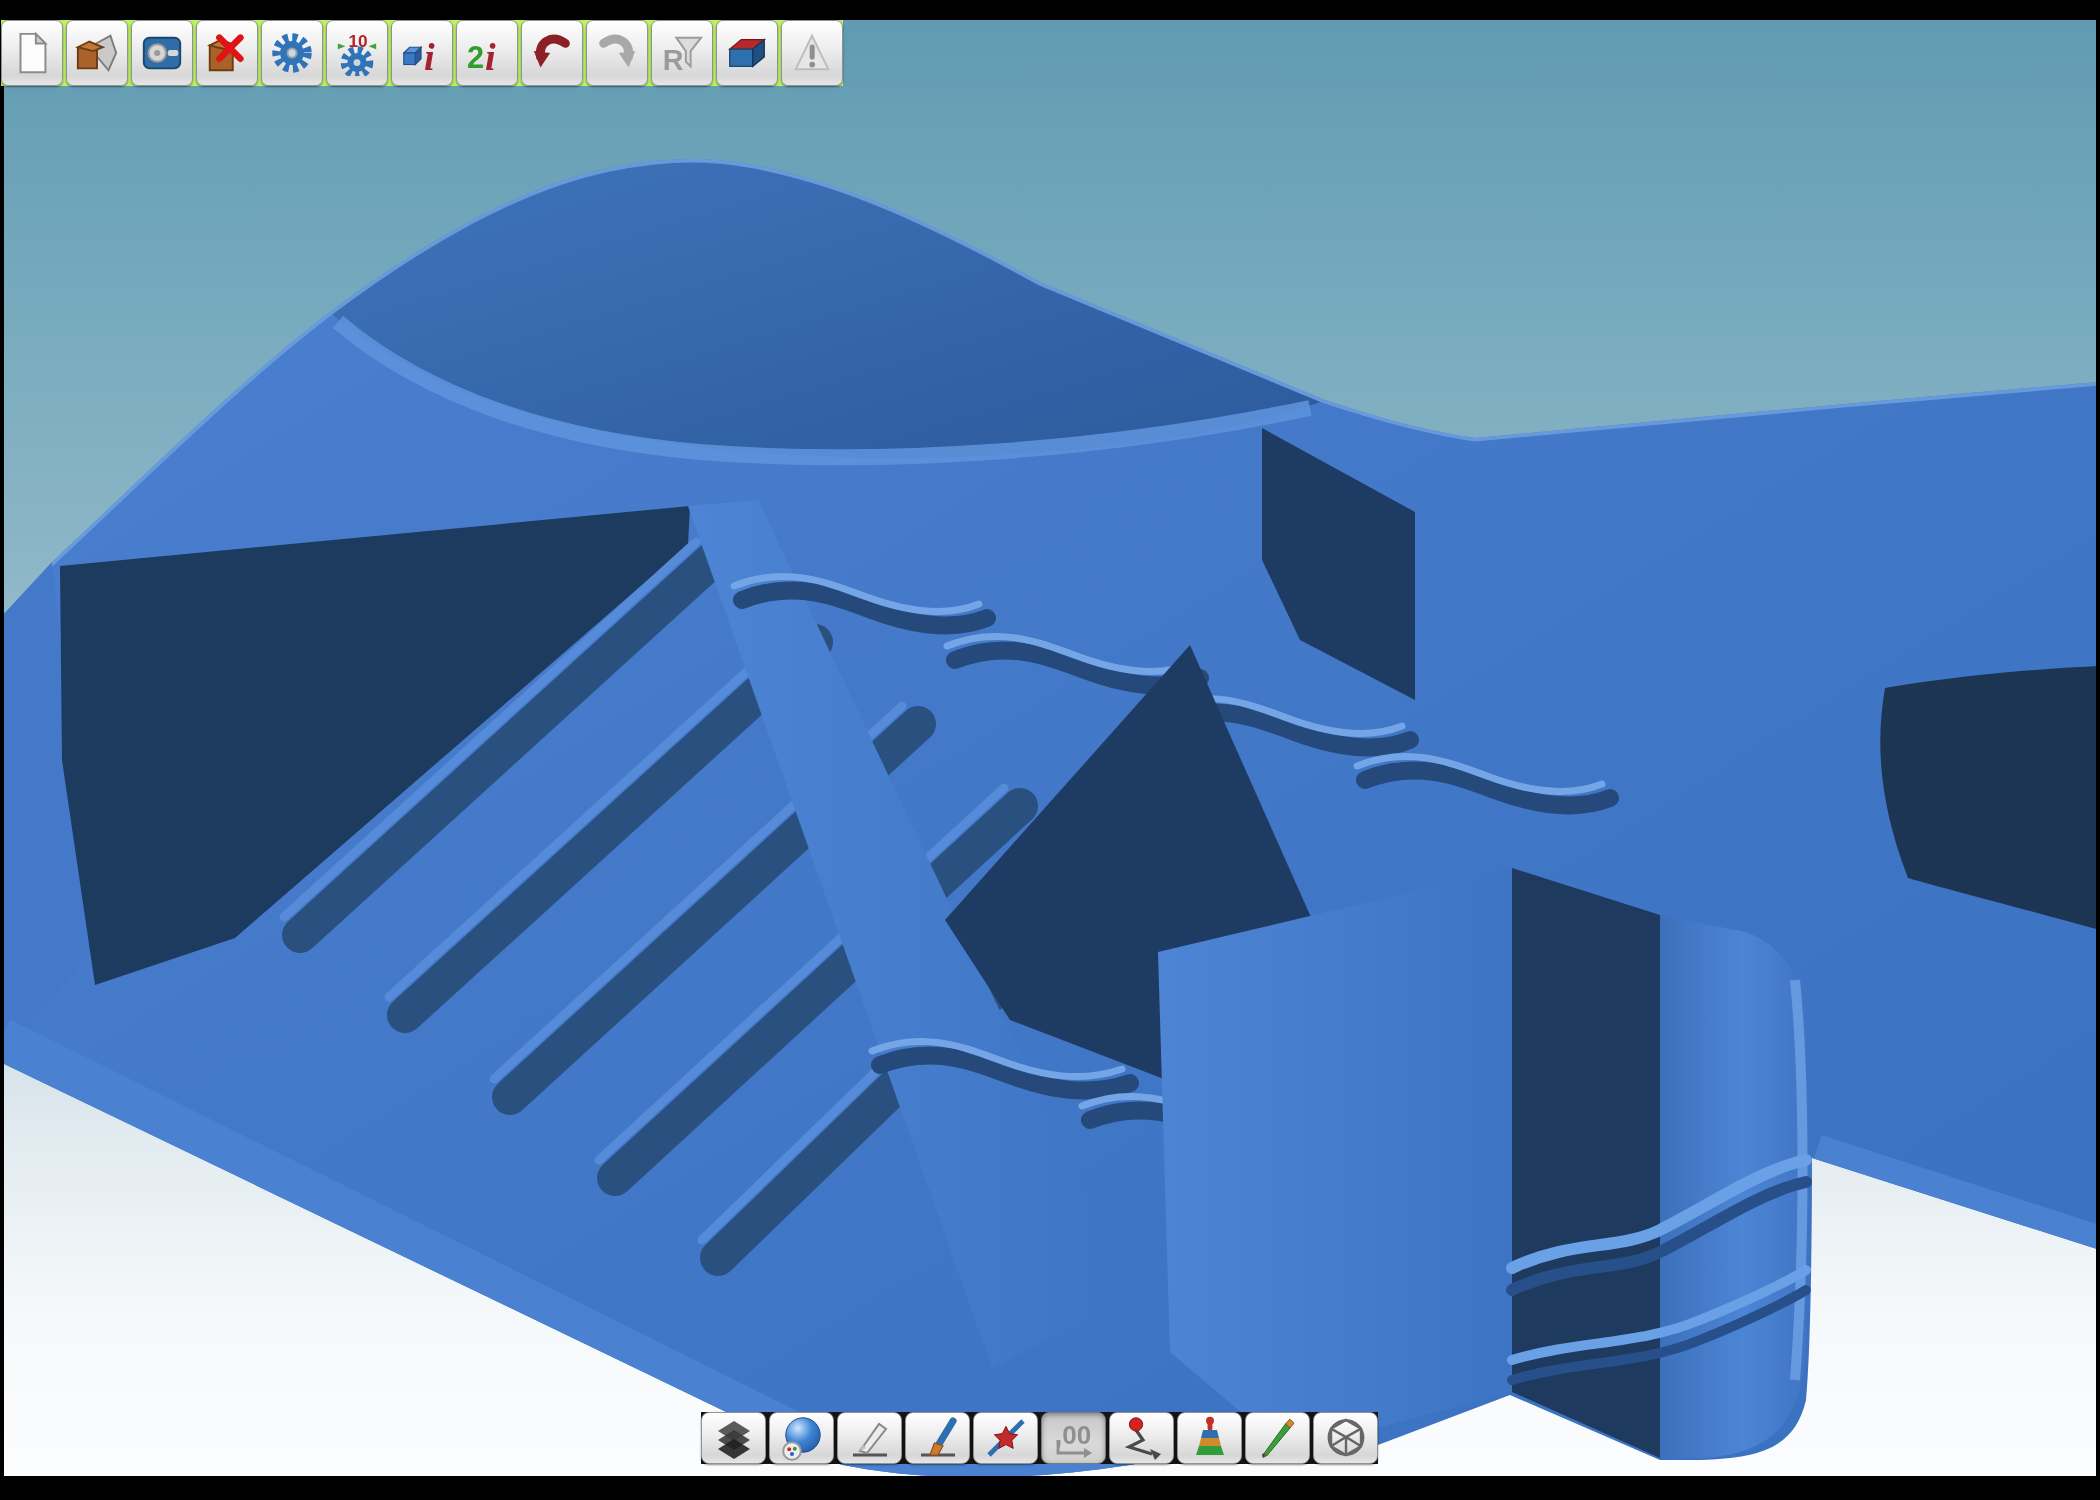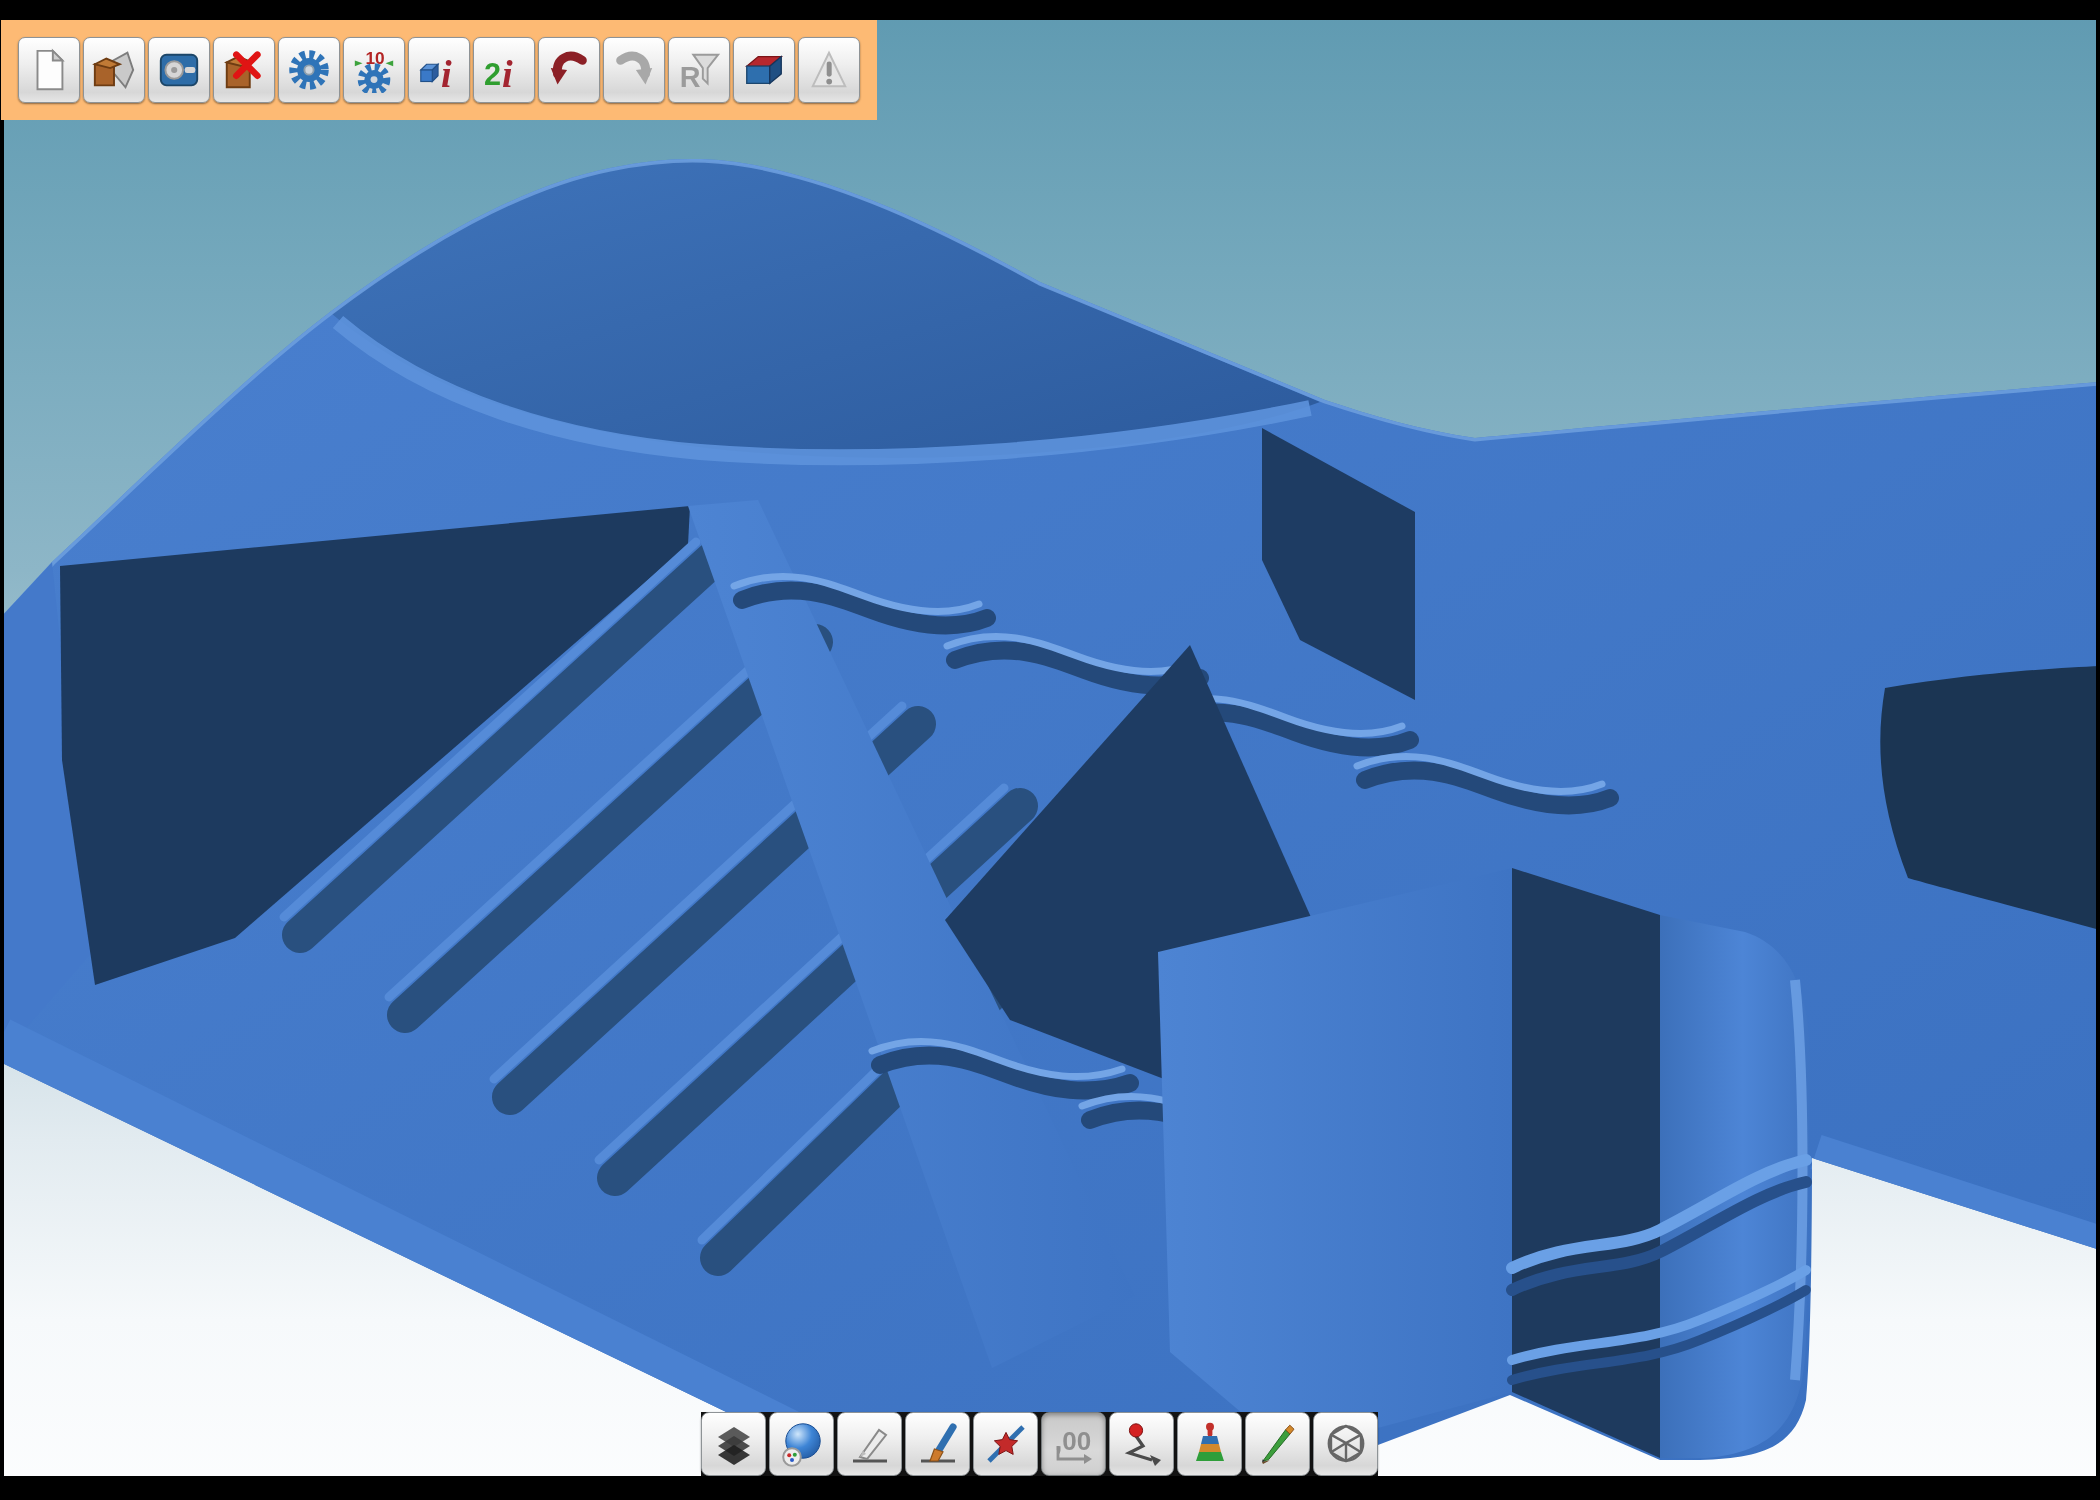--- a/index.html
+++ b/index.html
@@ -11,31 +11,31 @@
   .bar{position:absolute;left:0;width:2100px;background:#000;z-index:40;}
   #top-bar{top:0;height:20px;}
   #bottom-bar{top:1476px;height:24px;}
   .edge{position:absolute;top:0;height:1500px;background:#000;z-index:40;}
   #left-edge{left:0;width:4px;}
   #right-edge{left:2096px;width:4px;}
 
   #viewport{position:absolute;left:0;top:0;width:2100px;height:1500px;}
 
   .toolbar{position:absolute;display:flex;z-index:50;}
-  #top-toolbar{left:1px;top:20px;gap:3px;background:#fdba74;padding:17px;}
+  #top-toolbar{left:1px;top:20px;gap:3px;background:#bef264;padding:0;}
   #bottom-toolbar{left:701px;top:1412px;gap:3px;background:#141414;padding:0;}
 
   .tb-btn{
     width:62px;height:66px;border:1px solid #8e9396;border-radius:7px;
     background:linear-gradient(180deg,#ffffff 0%,#efefef 40%,#d7d7d7 85%,#e6e6e6 100%);
     box-shadow:inset 0 1px 0 #fff, 0 1px 2px rgba(0,0,0,.45);
     display:flex;align-items:center;justify-content:center;box-sizing:border-box;
     padding:0;cursor:pointer;
   }
-  #bottom-toolbar .tb-btn{width:65px;height:64px;border-radius:8px;}
+  #bottom-toolbar .tb-btn{width:65px;height:52px;border-radius:8px;}
   .tb-btn svg{width:46px;height:46px;}
   #bottom-toolbar .tb-btn svg{width:48px;height:48px;}
   .tb-btn.pressed{
     background:linear-gradient(180deg,#c8c8c8 0%,#d9d9d9 60%,#cfcfcf 100%);
     border-color:#777c7e;box-shadow:inset 0 2px 5px rgba(0,0,0,.35);
   }
   .icon-text{font-family:"Liberation Sans",sans-serif;font-weight:bold;}
   .italic-i{font-family:"Liberation Serif",serif;font-style:italic;font-weight:bold;}
 </style>
 </head>

